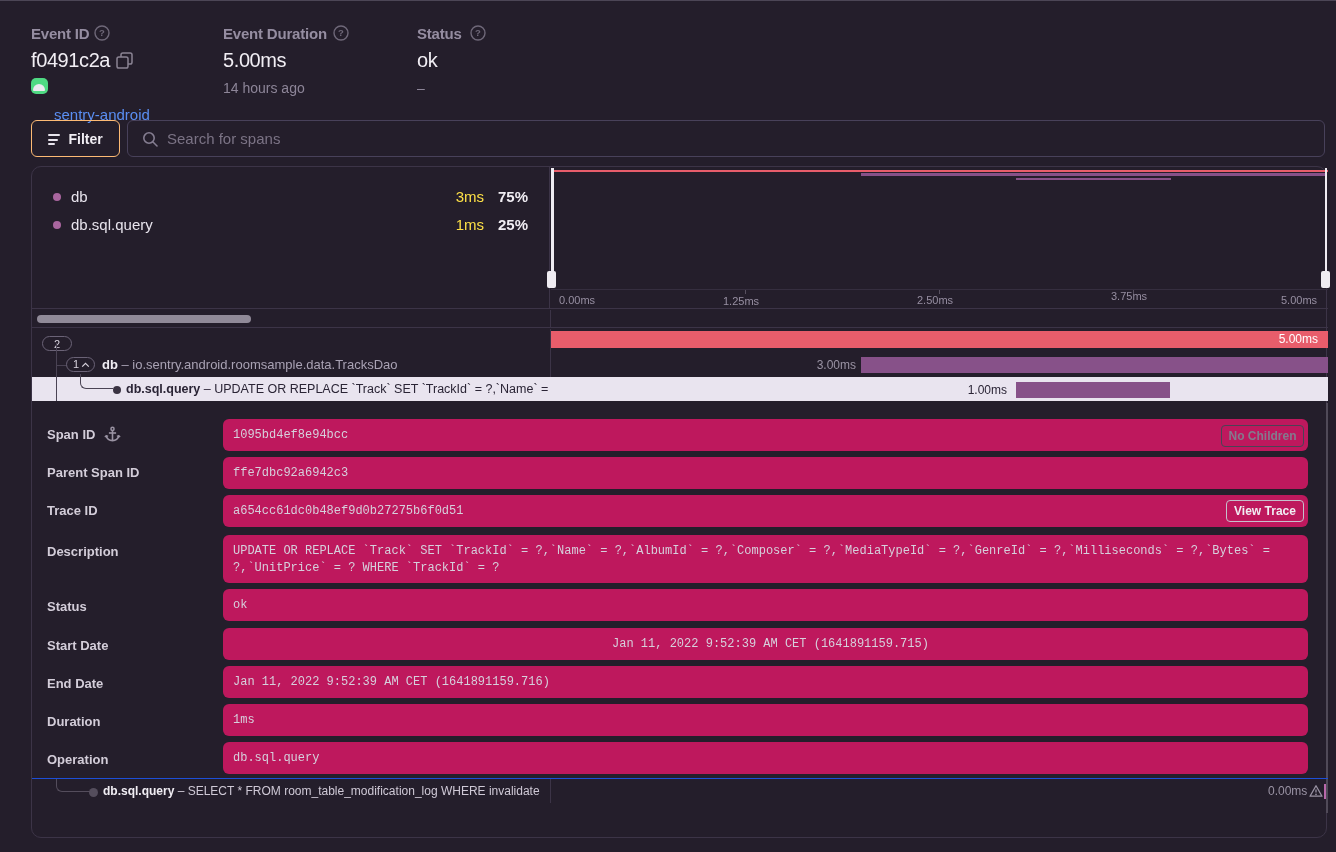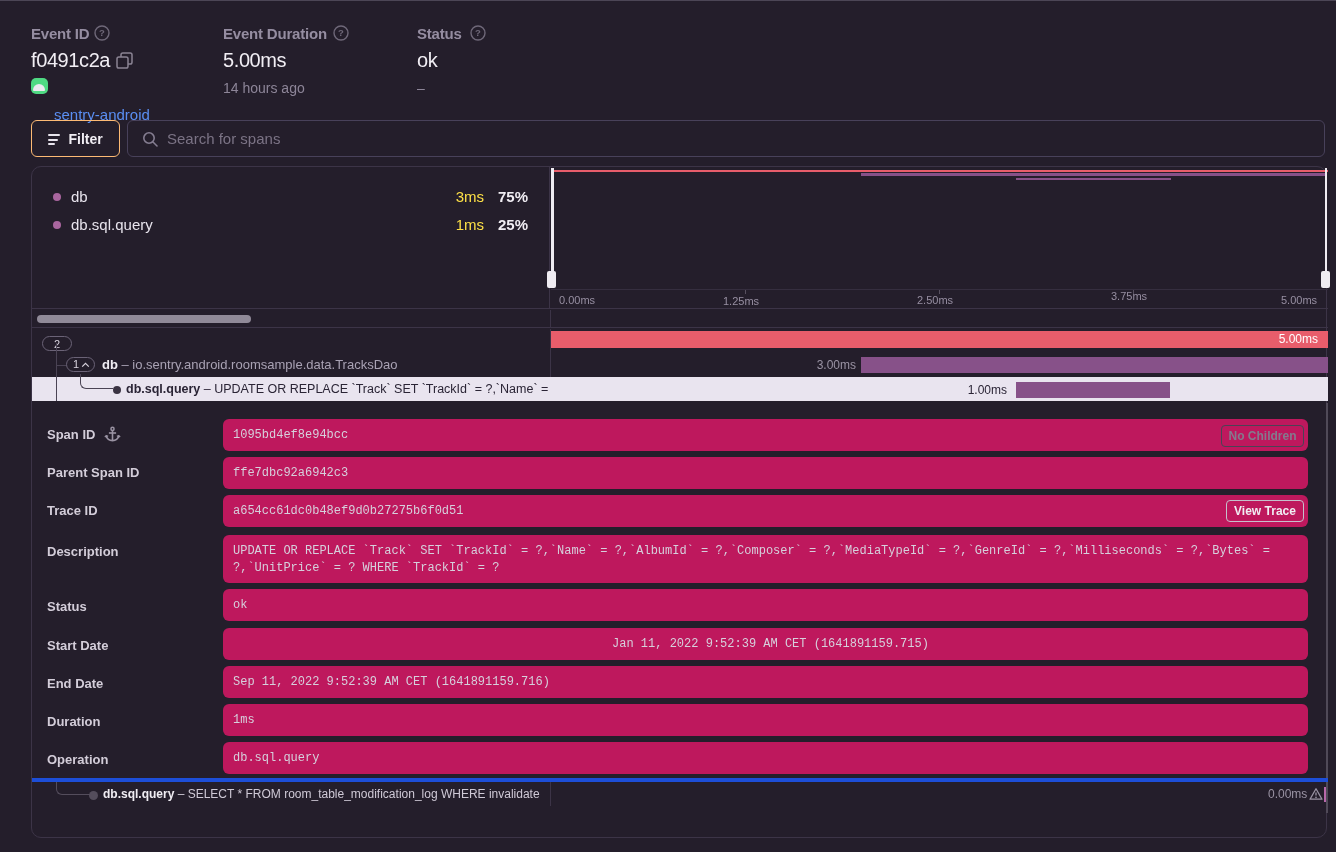--- a/index.html
+++ b/index.html
@@ -184,38 +184,38 @@
   <div class="dlabel" style="top:509px;">End Date</div>
   <div class="dlabel" style="top:547px;">Duration</div>
   <div class="dlabel" style="top:585px;">Operation</div>
 
   <div class="dbox" style="top:252px;">1095bd4ef8e94bcc</div>
   <div class="dbox" style="top:290px;">ffe7dbc92a6942c3</div>
   <div class="dbox" style="top:328px;">a654cc61dc0b48ef9d0b27275b6f0d51</div>
   <div class="dbox" style="top:368px; height:48px; line-height:17px; padding-top:8px; white-space:normal;">UPDATE OR REPLACE `Track` SET `TrackId` = ?,`Name` = ?,`AlbumId` = ?,`Composer` = ?,`MediaTypeId` = ?,`GenreId` = ?,`Milliseconds` = ?,`Bytes` = ?,`UnitPrice` = ? WHERE `TrackId` = ?</div>
   <div class="dbox" style="top:422px;">ok</div>
   <div class="dbox" style="top:461px;text-align:center;">Jan 11, 2022 9:52:39 AM CET (1641891159.715)</div>
-  <div class="dbox" style="top:499px;">Sep 11, 2022 9:52:39 AM CET (1641891159.716)</div>
+  <div class="dbox" style="top:499px;">Jan 11, 2022 9:52:39 AM CET (1641891159.716)</div>
   <div class="dbox" style="top:537px;">1ms</div>
   <div class="dbox" style="top:575px;">db.sql.query</div>
 
   <svg class="abs" style="left:72px; top:259px;" width="17" height="17" viewBox="0 0 17 17">
     <circle cx="8.5" cy="2.9" r="1.55" fill="none" stroke="#9a93a3" stroke-width="1.5"></circle>
     <line x1="8.5" y1="4.4" x2="8.5" y2="14.2" stroke="#9a93a3" stroke-width="1.6"></line>
     <line x1="4.9" y1="7" x2="12.1" y2="7" stroke="#9a93a3" stroke-width="1.6"></line>
     <path d="M2 9.8 a6.8 6.8 0 0 0 13 0" fill="none" stroke="#9a93a3" stroke-width="1.6"></path>
     <path d="M2.1 9.5 l-1.2 1.7 M2.1 9.5 l2 0.9 M14.9 9.5 l1.2 1.7 M14.9 9.5 l-2 0.9" fill="none" stroke="#9a93a3" stroke-width="1.3"></path>
   </svg>
 
   <div class="abs b" style="left:1189px; top:258px; width:83px; height:22px; border:1px solid #4a4355; border-radius:4px; font-size:12px; color:#837b8e; text-align:center; line-height:21px;">No Children</div>
   <div class="abs b" style="left:1194px; top:333px; width:78px; height:22px; border:1px solid #c5c0cc; border-radius:4px; font-size:12px; color:#f0edf3; text-align:center; line-height:21px;">View Trace</div>
 
   <div class="abs" style="left:1293.5px; top:236px; width:2px; height:410px; background:#504a58;"></div>
 
-  <div class="abs" style="left:0; top:611px; width:1296px; height:25px; border-top:4px solid #1d4ed8; font-size:12px;">
+  <div class="abs" style="left:0; top:611px; width:1296px; height:25px; border-top:1px solid #1d4ed8; font-size:12px;">
     <div class="abs" style="left:24px; top:0; width:36px; height:13px; border-left:1px solid #544d5c; border-bottom:1px solid #544d5c; border-bottom-left-radius:6px;"></div>
     <div class="abs" style="left:56.5px; top:9px; width:9px; height:9px; border-radius:50%; background:#544d5c;"></div>
     <div class="abs" style="left:71px; top:0; height:24px; line-height:24px; white-space:nowrap; overflow:hidden; width:447px;"><span class="b" style="color:#f0edf3;">db.sql.query</span><span style="color:#cfc9d6;"> – SELECT * FROM room_table_modification_log WHERE invalidate</span></div>
     <div class="divline" style="left:518px; top:0; height:24px;"></div>
     <div class="abs" style="left:1236px; top:0; height:24px; line-height:24px; font-size:12px; color:#9a93a4;">0.00ms</div>
     <svg class="abs" style="left:1277px; top:5px;" width="14" height="14" viewBox="0 0 14 14">
       <path d="M7 1.8 L13 12.2 L1 12.2 Z" fill="none" stroke="#9a93a4" stroke-width="1.3" stroke-linejoin="round"></path>
       <line x1="7" y1="5.5" x2="7" y2="8.5" stroke="#9a93a4" stroke-width="1.3"></line>
       <circle cx="7" cy="10.4" r="0.8" fill="#9a93a4"></circle>
     </svg>

